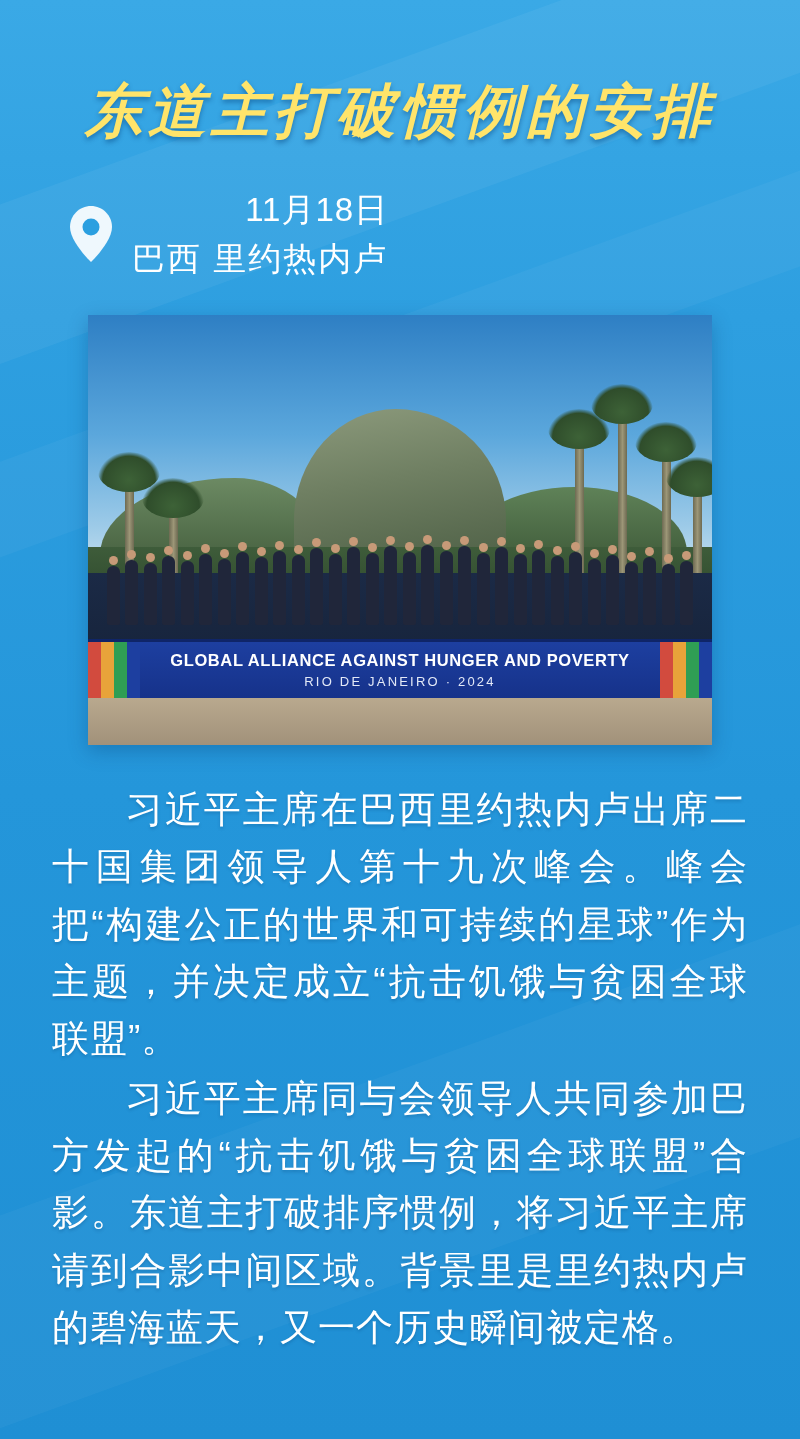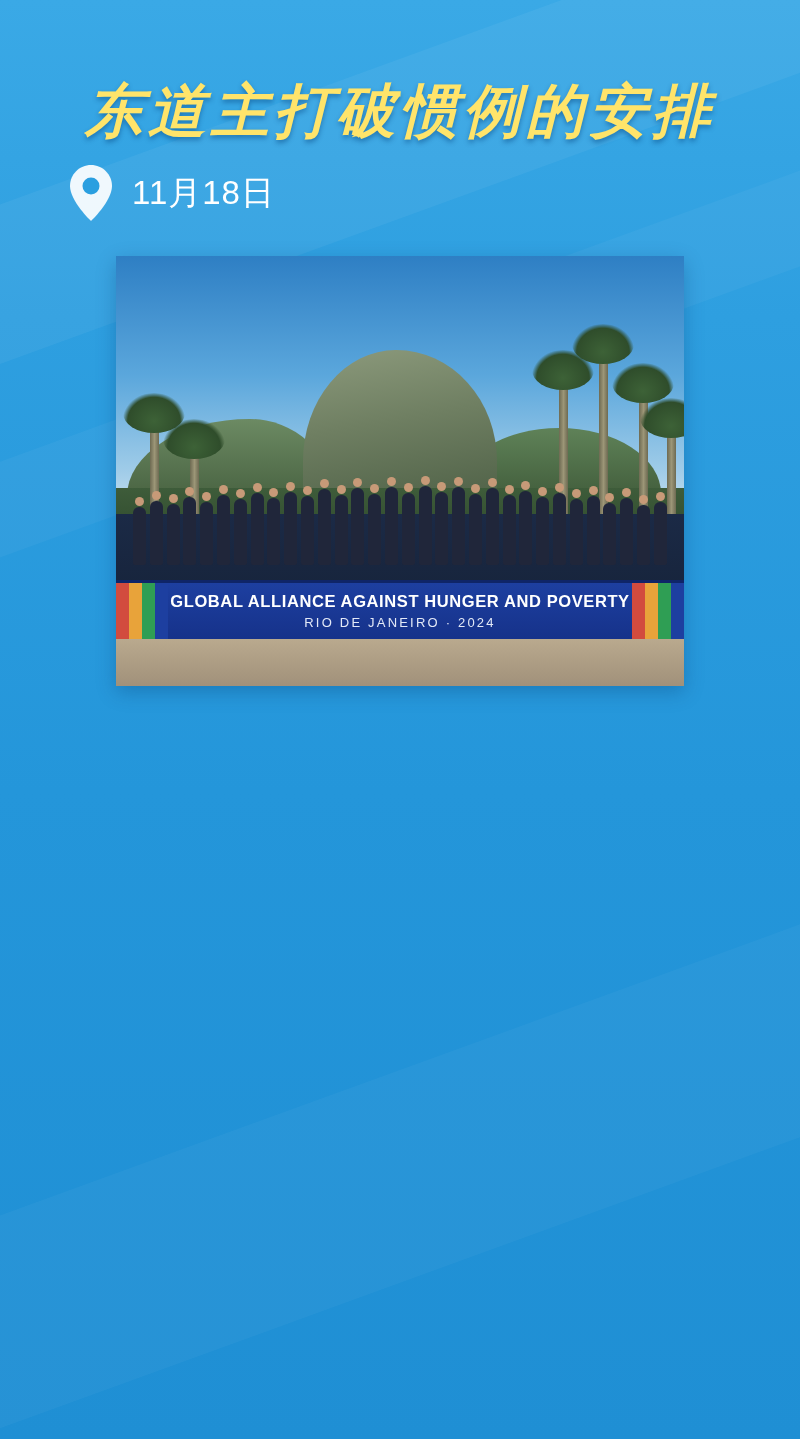--- a/index.html
+++ b/index.html
@@ -43,21 +43,21 @@
     color: #ffe46a;
     text-shadow: 0 3px 5px rgba(0,60,120,0.45);
     line-height: 1.1;
     white-space: nowrap;
   }
 
   .meta {
     position: relative;
     display: flex;
     align-items: center;
-    margin: 20px 0 0 68px;
+    margin: 44px 0 0 68px;
     text-align: right;
   }
   .pin-icon {
     width: 46px;
     height: 58px;
     flex: 0 0 auto;
     margin-right: 18px;
   }
   .meta-text {
     color: #ffffff;
@@ -69,21 +69,21 @@
   }
   .meta-place {
     font-size: 33px;
     letter-spacing: 2px;
     margin-top: 6px;
   }
 
   .photo-wrap {
     position: relative;
     margin: 34px auto 0 auto;
-    width: 568px;
+    width: 624px;
     height: 430px;
     box-shadow: 0 6px 18px rgba(0,50,100,0.28);
     overflow: hidden;
     background: #9fb6c6;
   }
   .photo {
     position: absolute;
     inset: 0;
     overflow: hidden;
   }
@@ -237,20 +237,21 @@
 
   <div class="title">东道主打破惯例的安排</div>
 
   <div class="meta">
     <svg class="pin-icon" viewBox="0 0 46 58">
       <path d="M23 1 C11.4 1 2 10.4 2 22 C2 37 23 57 23 57 C23 57 44 37 44 22 C44 10.4 34.6 1 23 1 Z" fill="#ffffff" opacity="0.92"></path>
       <circle cx="23" cy="22" r="8.5" fill="#2a9fe0"></circle>
     </svg>
     <div class="meta-text">
       <div class="meta-date">11月18日</div>
+      <div class="meta-place">巴西 里约热内卢</div>
     </div>
   </div>
 
   <div class="photo-wrap">
     <div class="photo">
       <div class="sky"></div>
       <div class="hills-left"></div>
       <div class="hills-right"></div>
       <div class="mountain"></div>
       <div class="treeline"></div>
@@ -303,14 +304,18 @@
         <div class="banner-edge left"></div>
         <div class="banner-edge right"></div>
         <div class="banner-title">GLOBAL ALLIANCE AGAINST HUNGER AND POVERTY</div>
         <div class="banner-sub">RIO DE JANEIRO · 2024</div>
       </div>
 
       <div class="ground"></div>
     </div>
   </div>
 
+  <div class="body-text">
+    <p>习近平主席在巴西里约热内卢出席二十国集团领导人第十九次峰会。峰会把“构建公正的世界和可持续的星球”作为主题，并决定成立“抗击饥饿与贫困全球联盟”。</p>
+    <p>习近平主席同与会领导人共同参加巴方发起的“抗击饥饿与贫困全球联盟”合影。东道主打破排序惯例，将习近平主席请到合影中间区域。背景里是里约热内卢的碧海蓝天，又一个历史瞬间被定格。</p>
+  </div>
 
 </div>
 
 </body></html>

